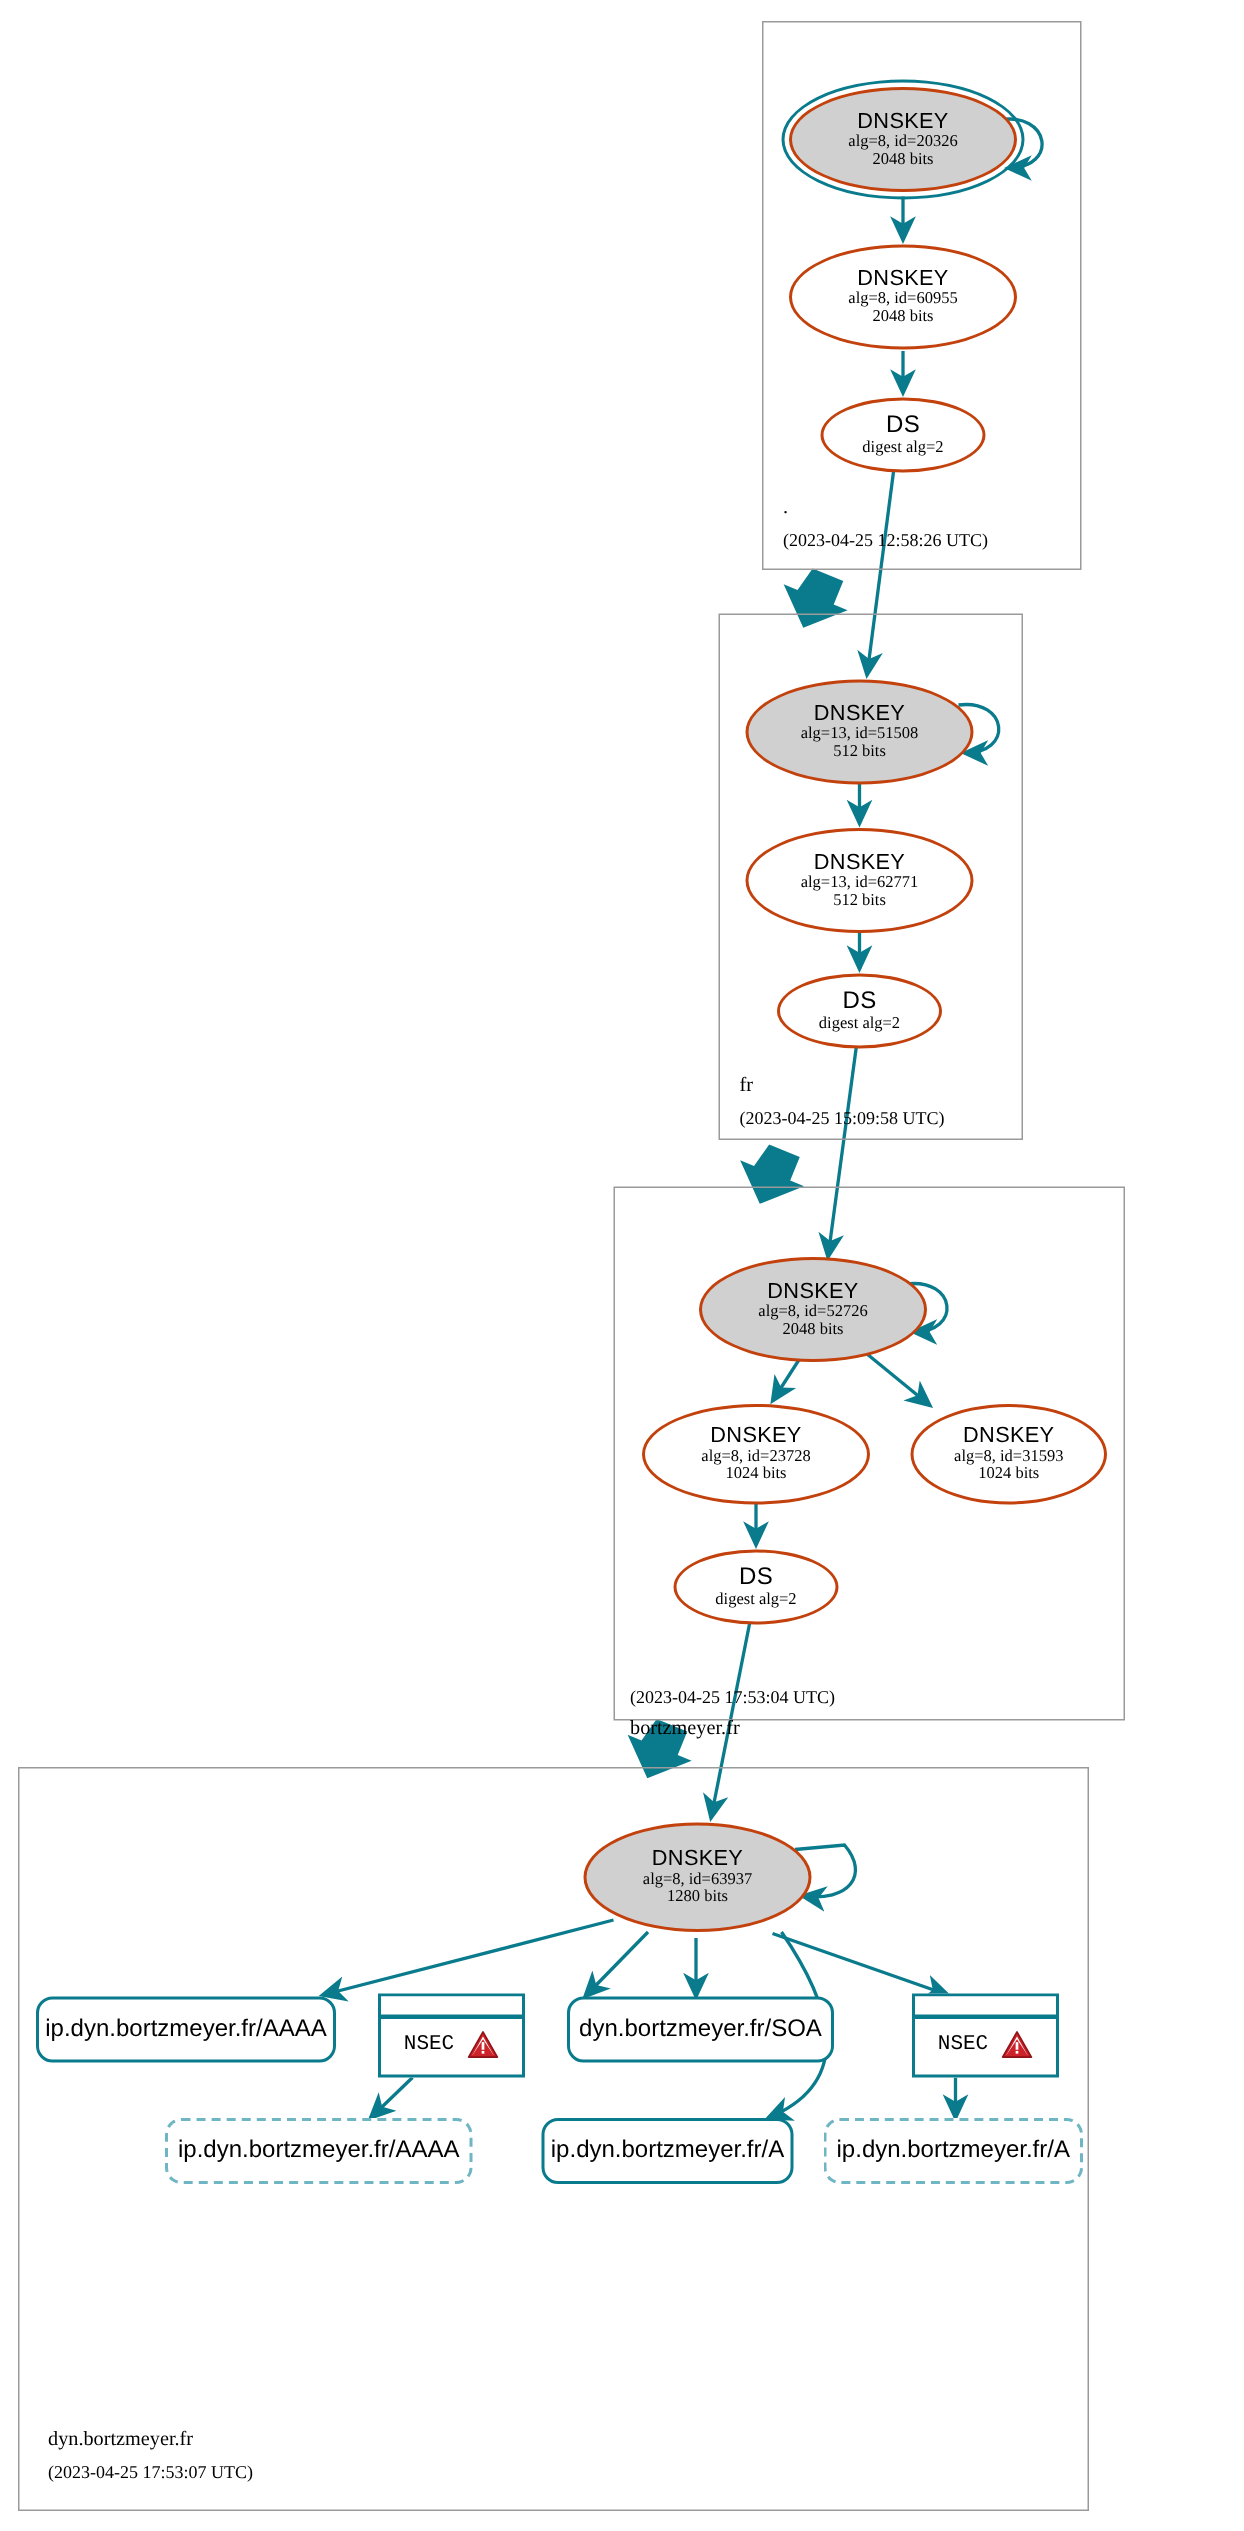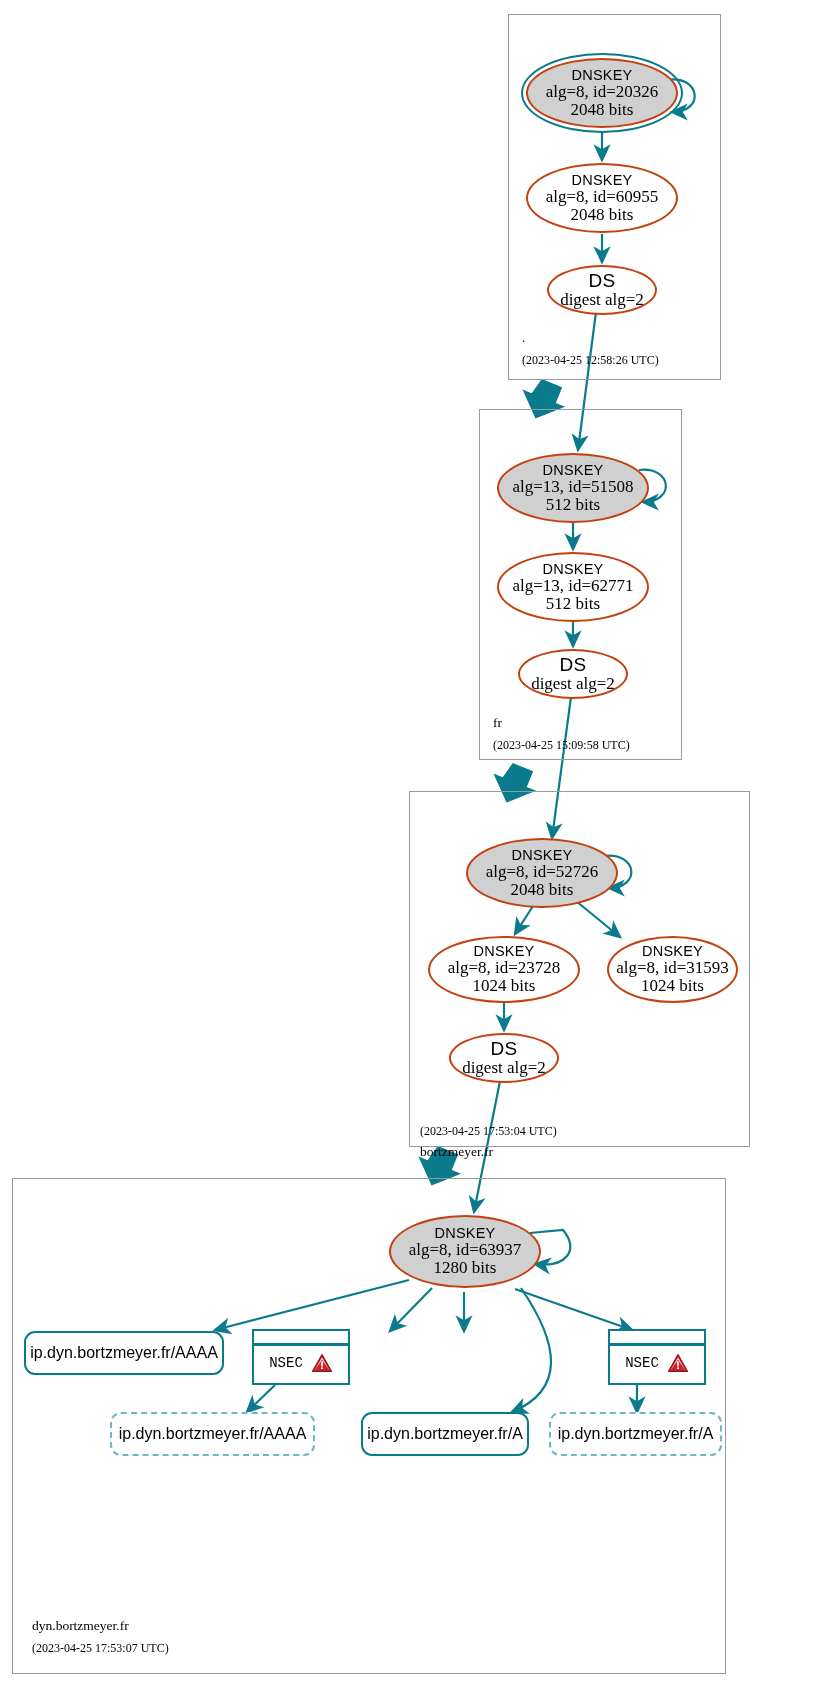--- a/index.html
+++ b/index.html
@@ -40,23 +40,23 @@
     text-align:center;
     line-height:1.05;
   }
   .node.filled{background:#d0d0d0;}
   .node .t1{
     font-family:"Liberation Sans", sans-serif;
     font-size:14.5px;color:#000;letter-spacing:.2px;
   }
   .node .t2,.node .t3{
     font-family:"Liberation Serif", serif;
-    font-size:17px;color:#000;
-  }
-  .node.ds .t1{font-size:19px;}
+    font-size:11px;color:#000;
+  }
+  .node.ds .t1{font-size:16px;}
   
   .sep-ring{
     position:absolute;
     border:2px solid #0a7b8c;
     border-radius:50%;
     box-sizing:border-box;
     background:transparent;
   }
 
   
@@ -287,20 +287,21 @@
       <svg class="warn" width="22" height="20" viewBox="0 0 22 20">
         <path d="M11 1.6 L20.6 18.4 L1.4 18.4 Z" fill="#cc2229" stroke="#8f1318" stroke-width="1.1" stroke-linejoin="round"></path>
         <path d="M11 4.6 L18 17 L4 17 Z" fill="#ffffff"></path>
         <path d="M11 6.5 L18 17 L4 17 Z" fill="#cc2229"></path>
         <rect x="10.1" y="8.4" width="1.8" height="5.1" fill="#ffffff"></rect>
         <rect x="10.1" y="14.3" width="1.8" height="1.8" fill="#ffffff"></rect>
       </svg>
     </div>
   </div>
 
+  <div class="rrset" style="left:378px;top:1331px;width:178px;height:44px;">dyn.bortzmeyer.fr/SOA</div>
 
   <div class="nsec" style="left:608px;top:1329px;width:98px;height:56px;">
     <div class="strip"></div>
     <div class="body">
       <span class="lbl">NSEC</span>
       <svg class="warn" width="22" height="20" viewBox="0 0 22 20">
         <path d="M11 1.6 L20.6 18.4 L1.4 18.4 Z" fill="#cc2229" stroke="#8f1318" stroke-width="1.1" stroke-linejoin="round"></path>
         <path d="M11 4.6 L18 17 L4 17 Z" fill="#ffffff"></path>
         <path d="M11 6.5 L18 17 L4 17 Z" fill="#cc2229"></path>
         <rect x="10.1" y="8.4" width="1.8" height="5.1" fill="#ffffff"></rect>

